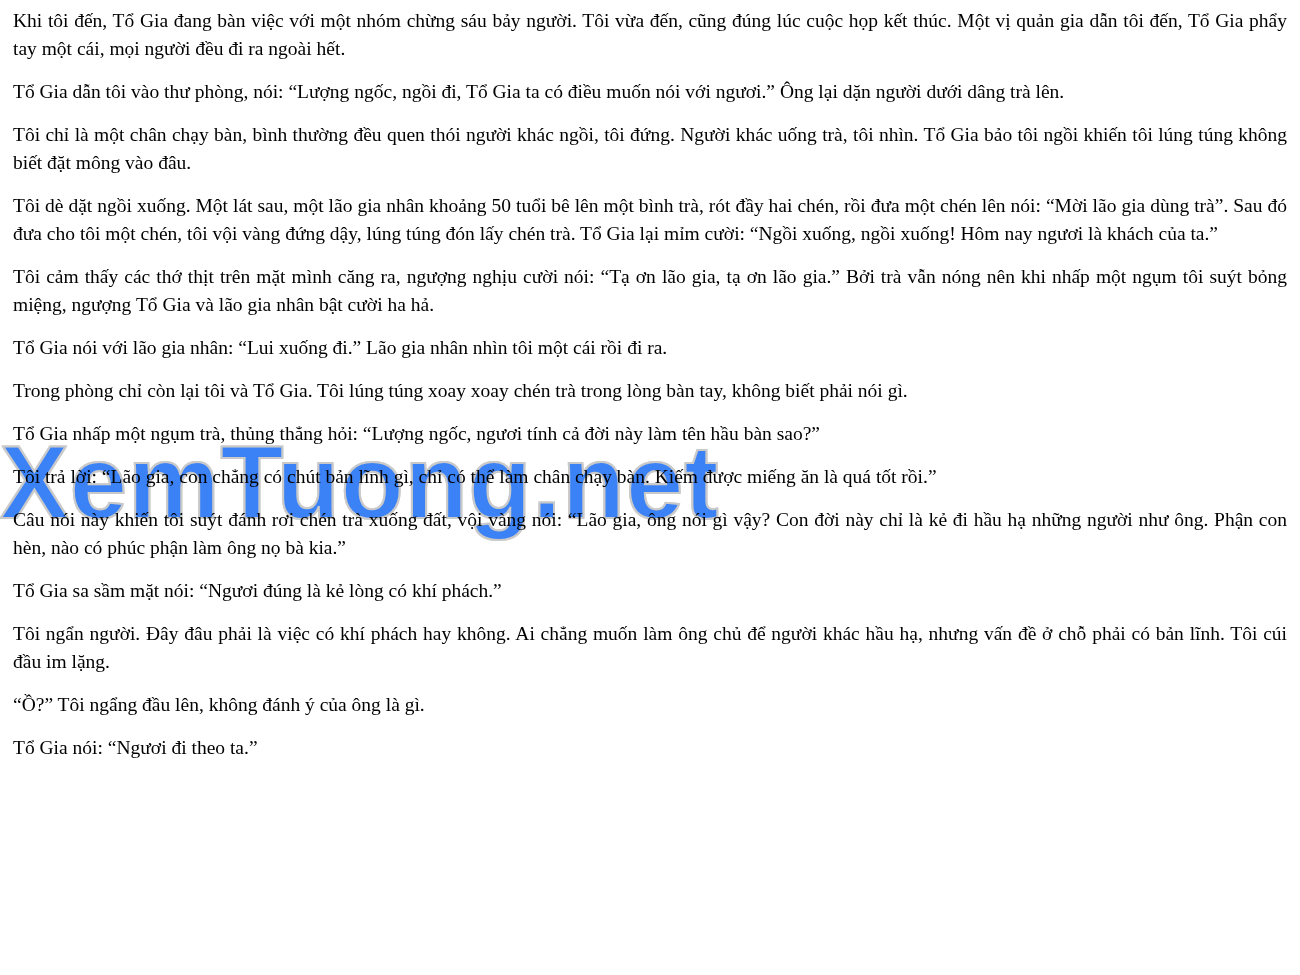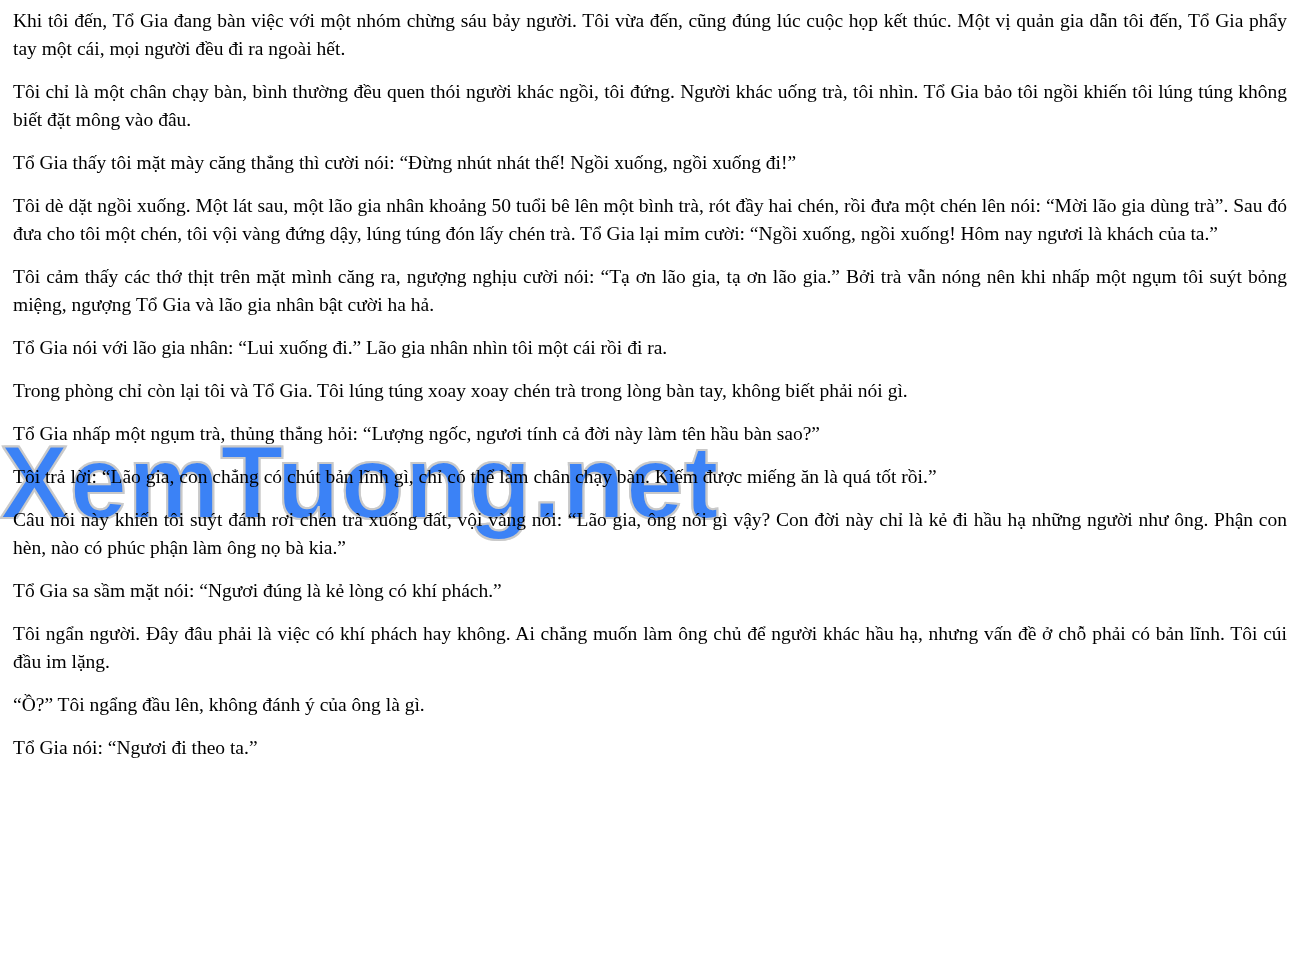--- a/index.html
+++ b/index.html
@@ -44,22 +44,22 @@
     margin: 0 0 15px 0;
   }
 </style>
 </head>
 <body>
 
 <div class="watermark">XemTuong.net</div>
 
 <div class="doc">
   <p>Khi tôi đến, Tổ Gia đang bàn việc với một nhóm chừng sáu bảy người. Tôi vừa đến, cũng đúng lúc cuộc họp kết thúc. Một vị quản gia dẫn tôi đến, Tổ Gia phẩy tay một cái, mọi người đều đi ra ngoài hết.</p>
+  <p>Tổ Gia dẫn tôi vào thư phòng, nói: “Lượng ngốc, ngồi đi, Tổ Gia ta có điều muốn nói với ngươi.” Ông lại dặn người dưới dâng trà lên.</p>
   <p>Tôi chỉ là một chân chạy bàn, bình thường đều quen thói người khác ngồi, tôi đứng. Người khác uống trà, tôi nhìn. Tổ Gia bảo tôi ngồi khiến tôi lúng túng không biết đặt mông vào đâu.</p>
-  <p>Tổ Gia thấy tôi mặt mày căng thẳng thì cười nói: “Đừng nhút nhát thế! Ngồi xuống, ngồi xuống đi!”</p>
   <p>Tôi dè dặt ngồi xuống. Một lát sau, một lão gia nhân khoảng 50 tuổi bê lên một bình trà, rót đầy hai chén, rồi đưa một chén lên nói: “Mời lão gia dùng trà”. Sau đó đưa cho tôi một chén, tôi vội vàng đứng dậy, lúng túng đón lấy chén trà. Tổ Gia lại mỉm cười: “Ngồi xuống, ngồi xuống! Hôm nay ngươi là khách của ta.”</p>
   <p>Tôi cảm thấy các thớ thịt trên mặt mình căng ra, ngượng nghịu cười nói: “Tạ ơn lão gia, tạ ơn lão gia.” Bởi trà vẫn nóng nên khi nhấp một ngụm tôi suýt bỏng miệng, ngượng Tổ Gia và lão gia nhân bật cười ha hả.</p>
   <p>Tổ Gia nói với lão gia nhân: “Lui xuống đi.” Lão gia nhân nhìn tôi một cái rồi đi ra.</p>
   <p>Trong phòng chỉ còn lại tôi và Tổ Gia. Tôi lúng túng xoay xoay chén trà trong lòng bàn tay, không biết phải nói gì.</p>
   <p>Tổ Gia nhấp một ngụm trà, thủng thẳng hỏi: “Lượng ngốc, ngươi tính cả đời này làm tên hầu bàn sao?”</p>
   <p>Tôi trả lời: “Lão gia, con chẳng có chút bản lĩnh gì, chỉ có thể làm chân chạy bàn. Kiếm được miếng ăn là quá tốt rồi.”</p>
   <p>Câu nói này khiến tôi suýt đánh rơi chén trà xuống đất, vội vàng nói: “Lão gia, ông nói gì vậy? Con đời này chỉ là kẻ đi hầu hạ những người như ông. Phận con hèn, nào có phúc phận làm ông nọ bà kia.”</p>
   <p>Tổ Gia sa sầm mặt nói: “Ngươi đúng là kẻ lòng có khí phách.”</p>
   <p>Tôi ngẩn người. Đây đâu phải là việc có khí phách hay không. Ai chẳng muốn làm ông chủ để người khác hầu hạ, nhưng vấn đề ở chỗ phải có bản lĩnh. Tôi cúi đầu im lặng.</p>
   <p>“Ồ?” Tôi ngẩng đầu lên, không đánh ý của ông là gì.</p>

